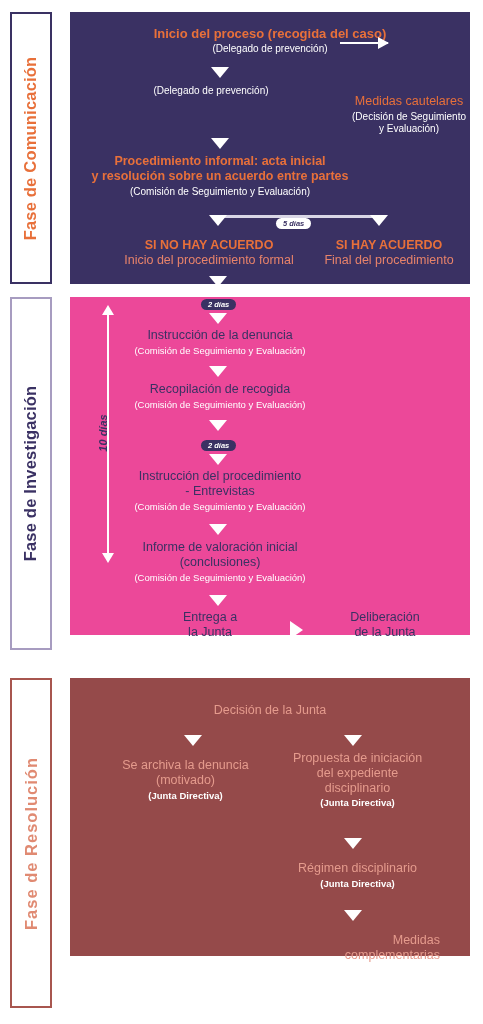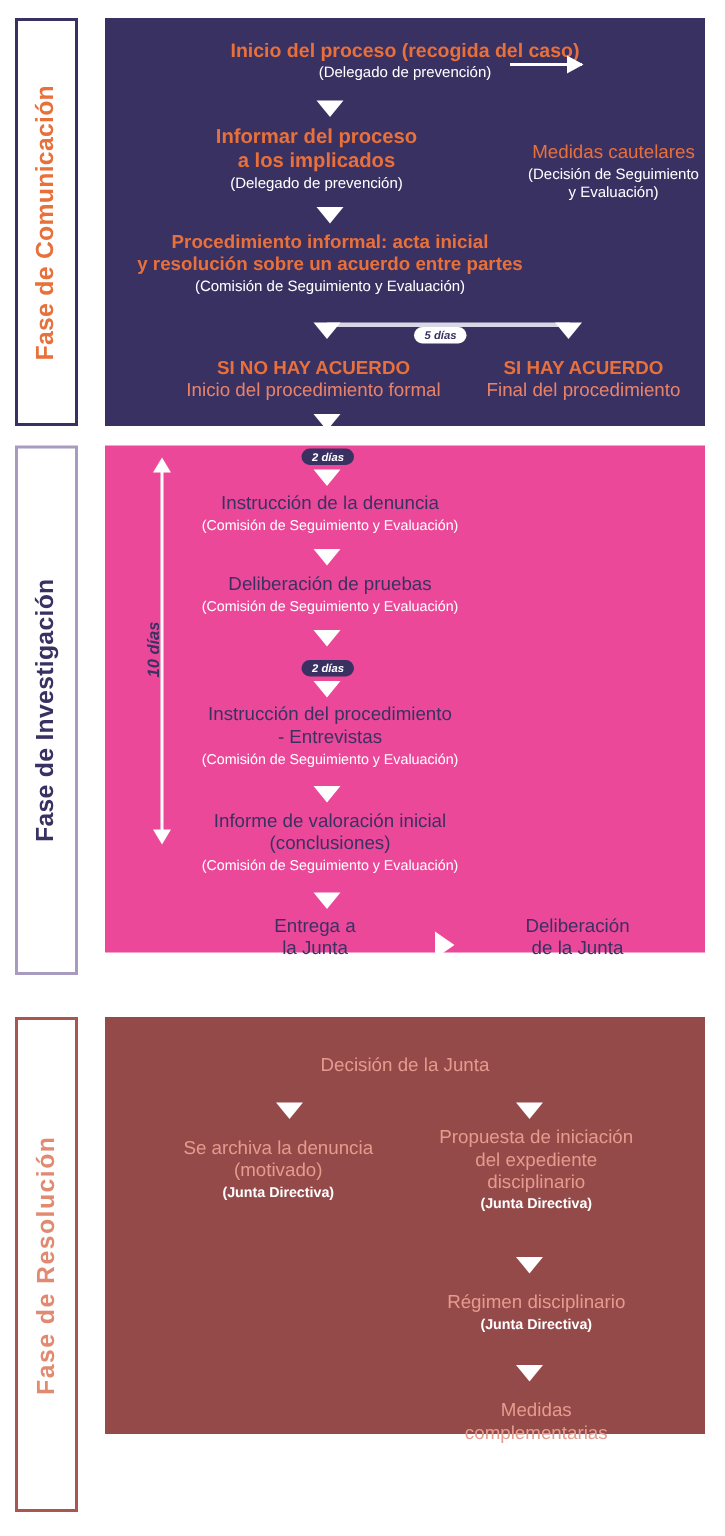--- a/index.html
+++ b/index.html
@@ -198,22 +198,20 @@
 <div class="panel" id="panel-comunicacion">
 
   <div class="node" style="left:0px; top:14px; width:400px;">
     <span class="title bold big">Inicio del proceso (recogida del caso)</span>
     <span class="sub">(Delegado de prevención)</span>
   </div>
 
   <div class="arrow-down" style="left:141px; top:55px;"></div>
 
   <div class="node" style="left:20px; top:71px; width:242px;">
-    <span class="title bold" style="font-size:13.5px;">Informar del proceso
-a los implicados</span>
     <span class="sub">(Delegado de prevención)</span>
   </div>
 
   <div class="arrow-line-right" style="left:270px; top:30px; width:48px;"></div>
 
   <div class="node" style="left:280px; top:82px; width:118px;">
     <span class="title" style="font-size:12.5px;">Medidas cautelares</span>
     <span class="sub">(Decisión de Seguimiento
 y Evaluación)</span>
   </div>
@@ -253,21 +251,21 @@
   <div class="arrow-down" style="left:139px; top:16px;"></div>
 
   <div class="node" style="left:0px; top:31px; width:300px;">
     <span class="title">Instrucción de la denuncia</span>
     <span class="sub">(Comisión de Seguimiento y  Evaluación)</span>
   </div>
 
   <div class="arrow-down" style="left:139px; top:69px;"></div>
 
   <div class="node" style="left:0px; top:85px; width:300px;">
-    <span class="title">Deliberación de pruebas</span>
+    <span class="title">Recopilación de recogida</span>
     <span class="sub">(Comisión de Seguimiento y Evaluación)</span>
   </div>
 
   <div class="arrow-down" style="left:139px; top:123px;"></div>
 
   <div class="badge dark" style="left:131px; top:143px;">2 días</div>
   <div class="arrow-down" style="left:139px; top:157px;"></div>
 
   <div class="node" style="left:0px; top:172px; width:300px;">
     <span class="title">Instrucción del procedimiento
@@ -322,18 +320,18 @@
 
   <div class="arrow-down" style="left:274px; top:160px;"></div>
 
   <div class="node" style="left:195px; top:183px; width:185px;">
     <span class="title">Régimen disciplinario</span>
     <span class="sub">(Junta Directiva)</span>
   </div>
 
   <div class="arrow-down" style="left:274px; top:232px;"></div>
 
-  <div class="node" style="left:205px; top:255px; width:165px;">
+  <div class="node" style="left:205px; top:255px; width:165px;text-align:right;">
     <span class="title">Medidas
 complementarias</span>
     <span class="sub">(Junta Directiva)</span>
   </div>
 </div>
 
 </body></html>

